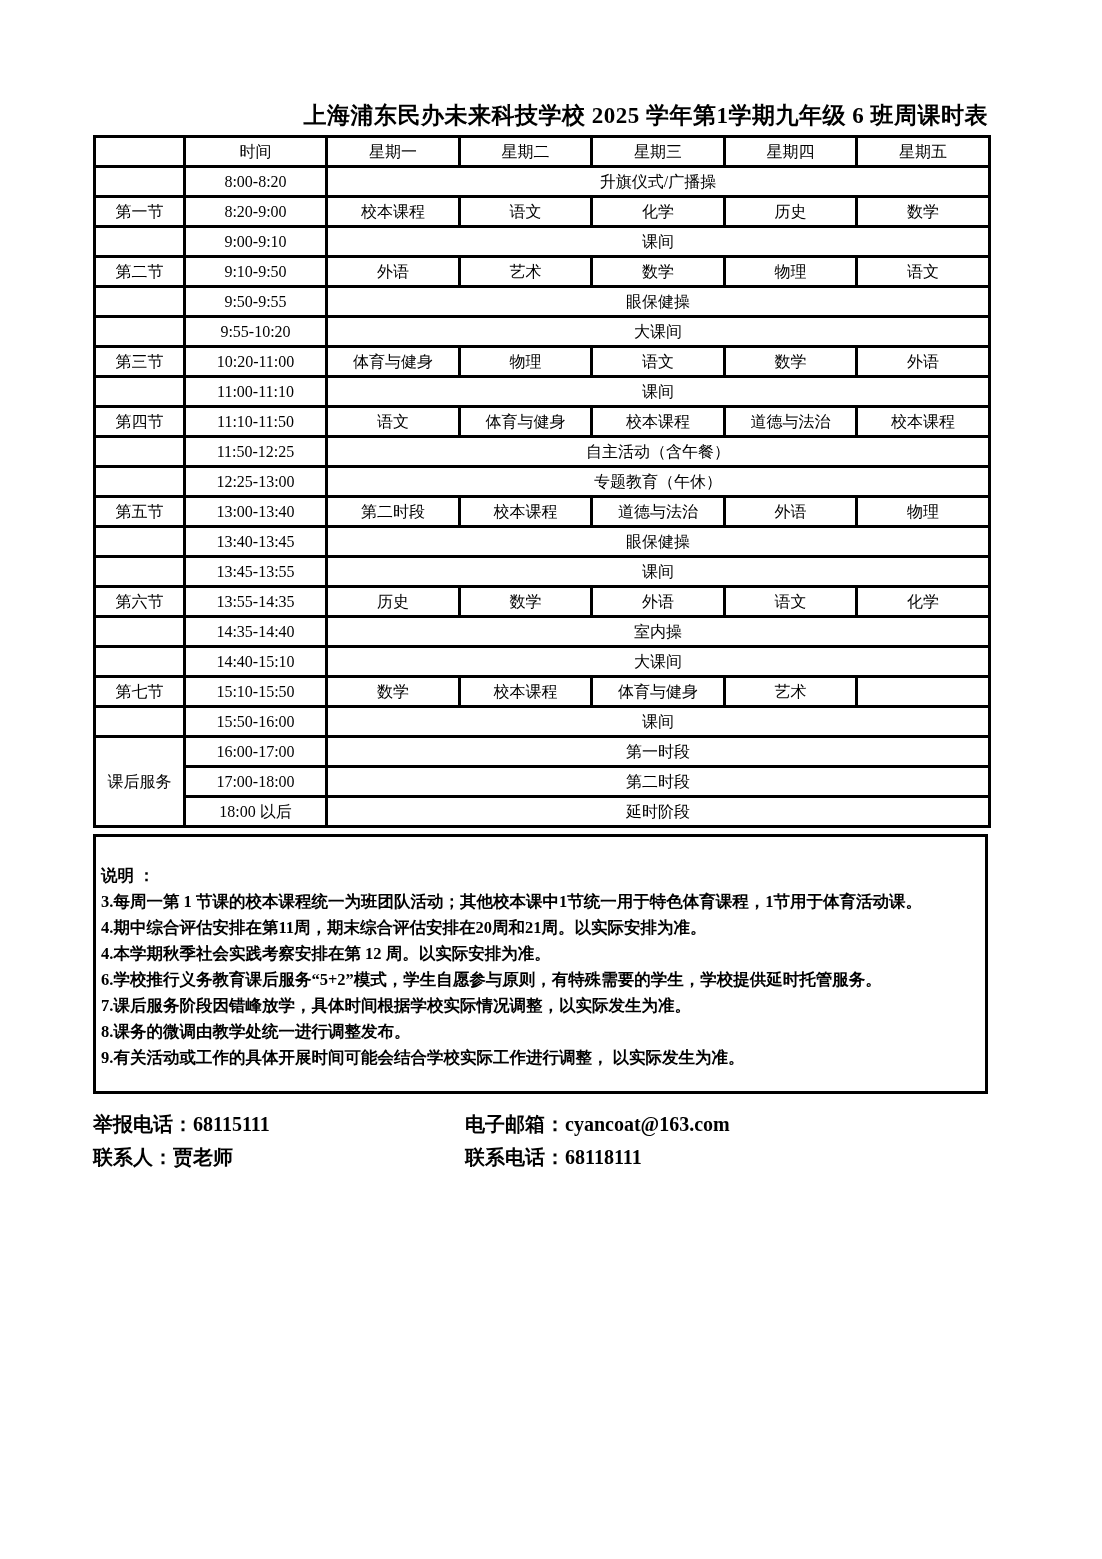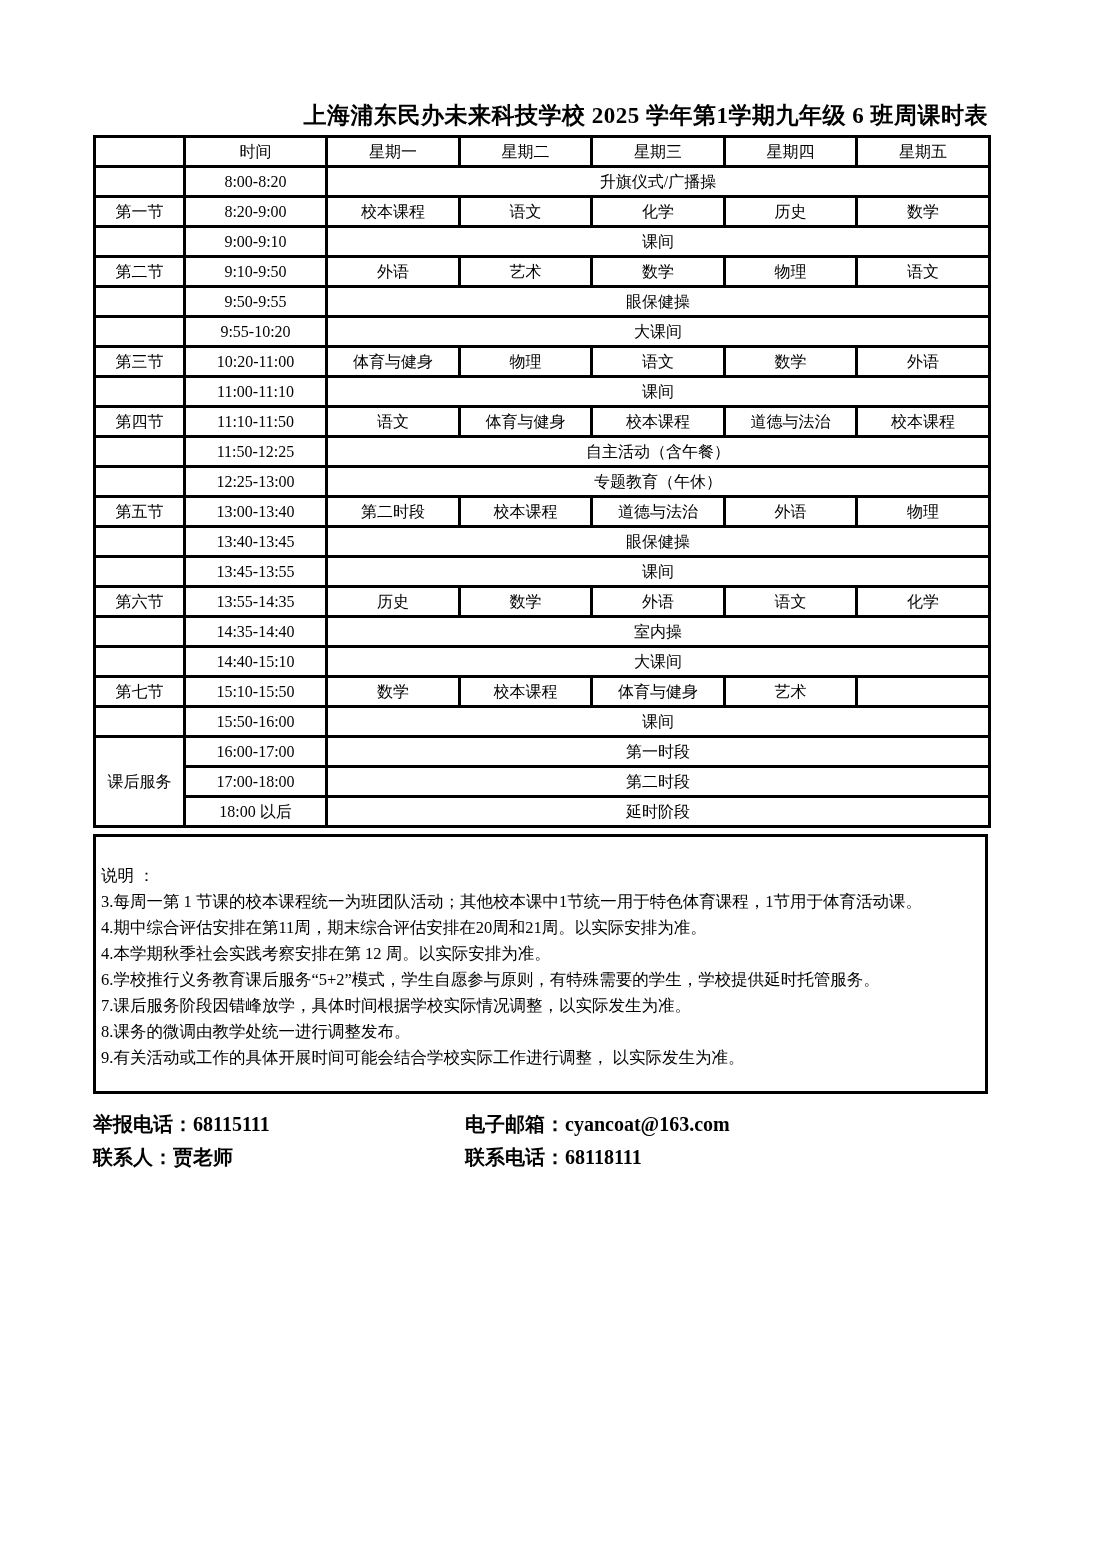--- a/index.html
+++ b/index.html
@@ -46,20 +46,21 @@
     font-weight: normal;
     overflow: hidden;
     white-space: nowrap;
   }
   .notes-box {
     border: 3px solid #000000;
     margin-top: 6px;
     padding: 26px 6px 20px 5px;
     font-size: 16.5px;
     line-height: 26px;
+    font-weight: bold;
   }
   .notes-box p {
     margin: 0;
   }
   .footer {
     margin-top: 14px;
     display: grid;
     grid-template-columns: 372px auto;
     font-size: 20px;
     line-height: 33px;

